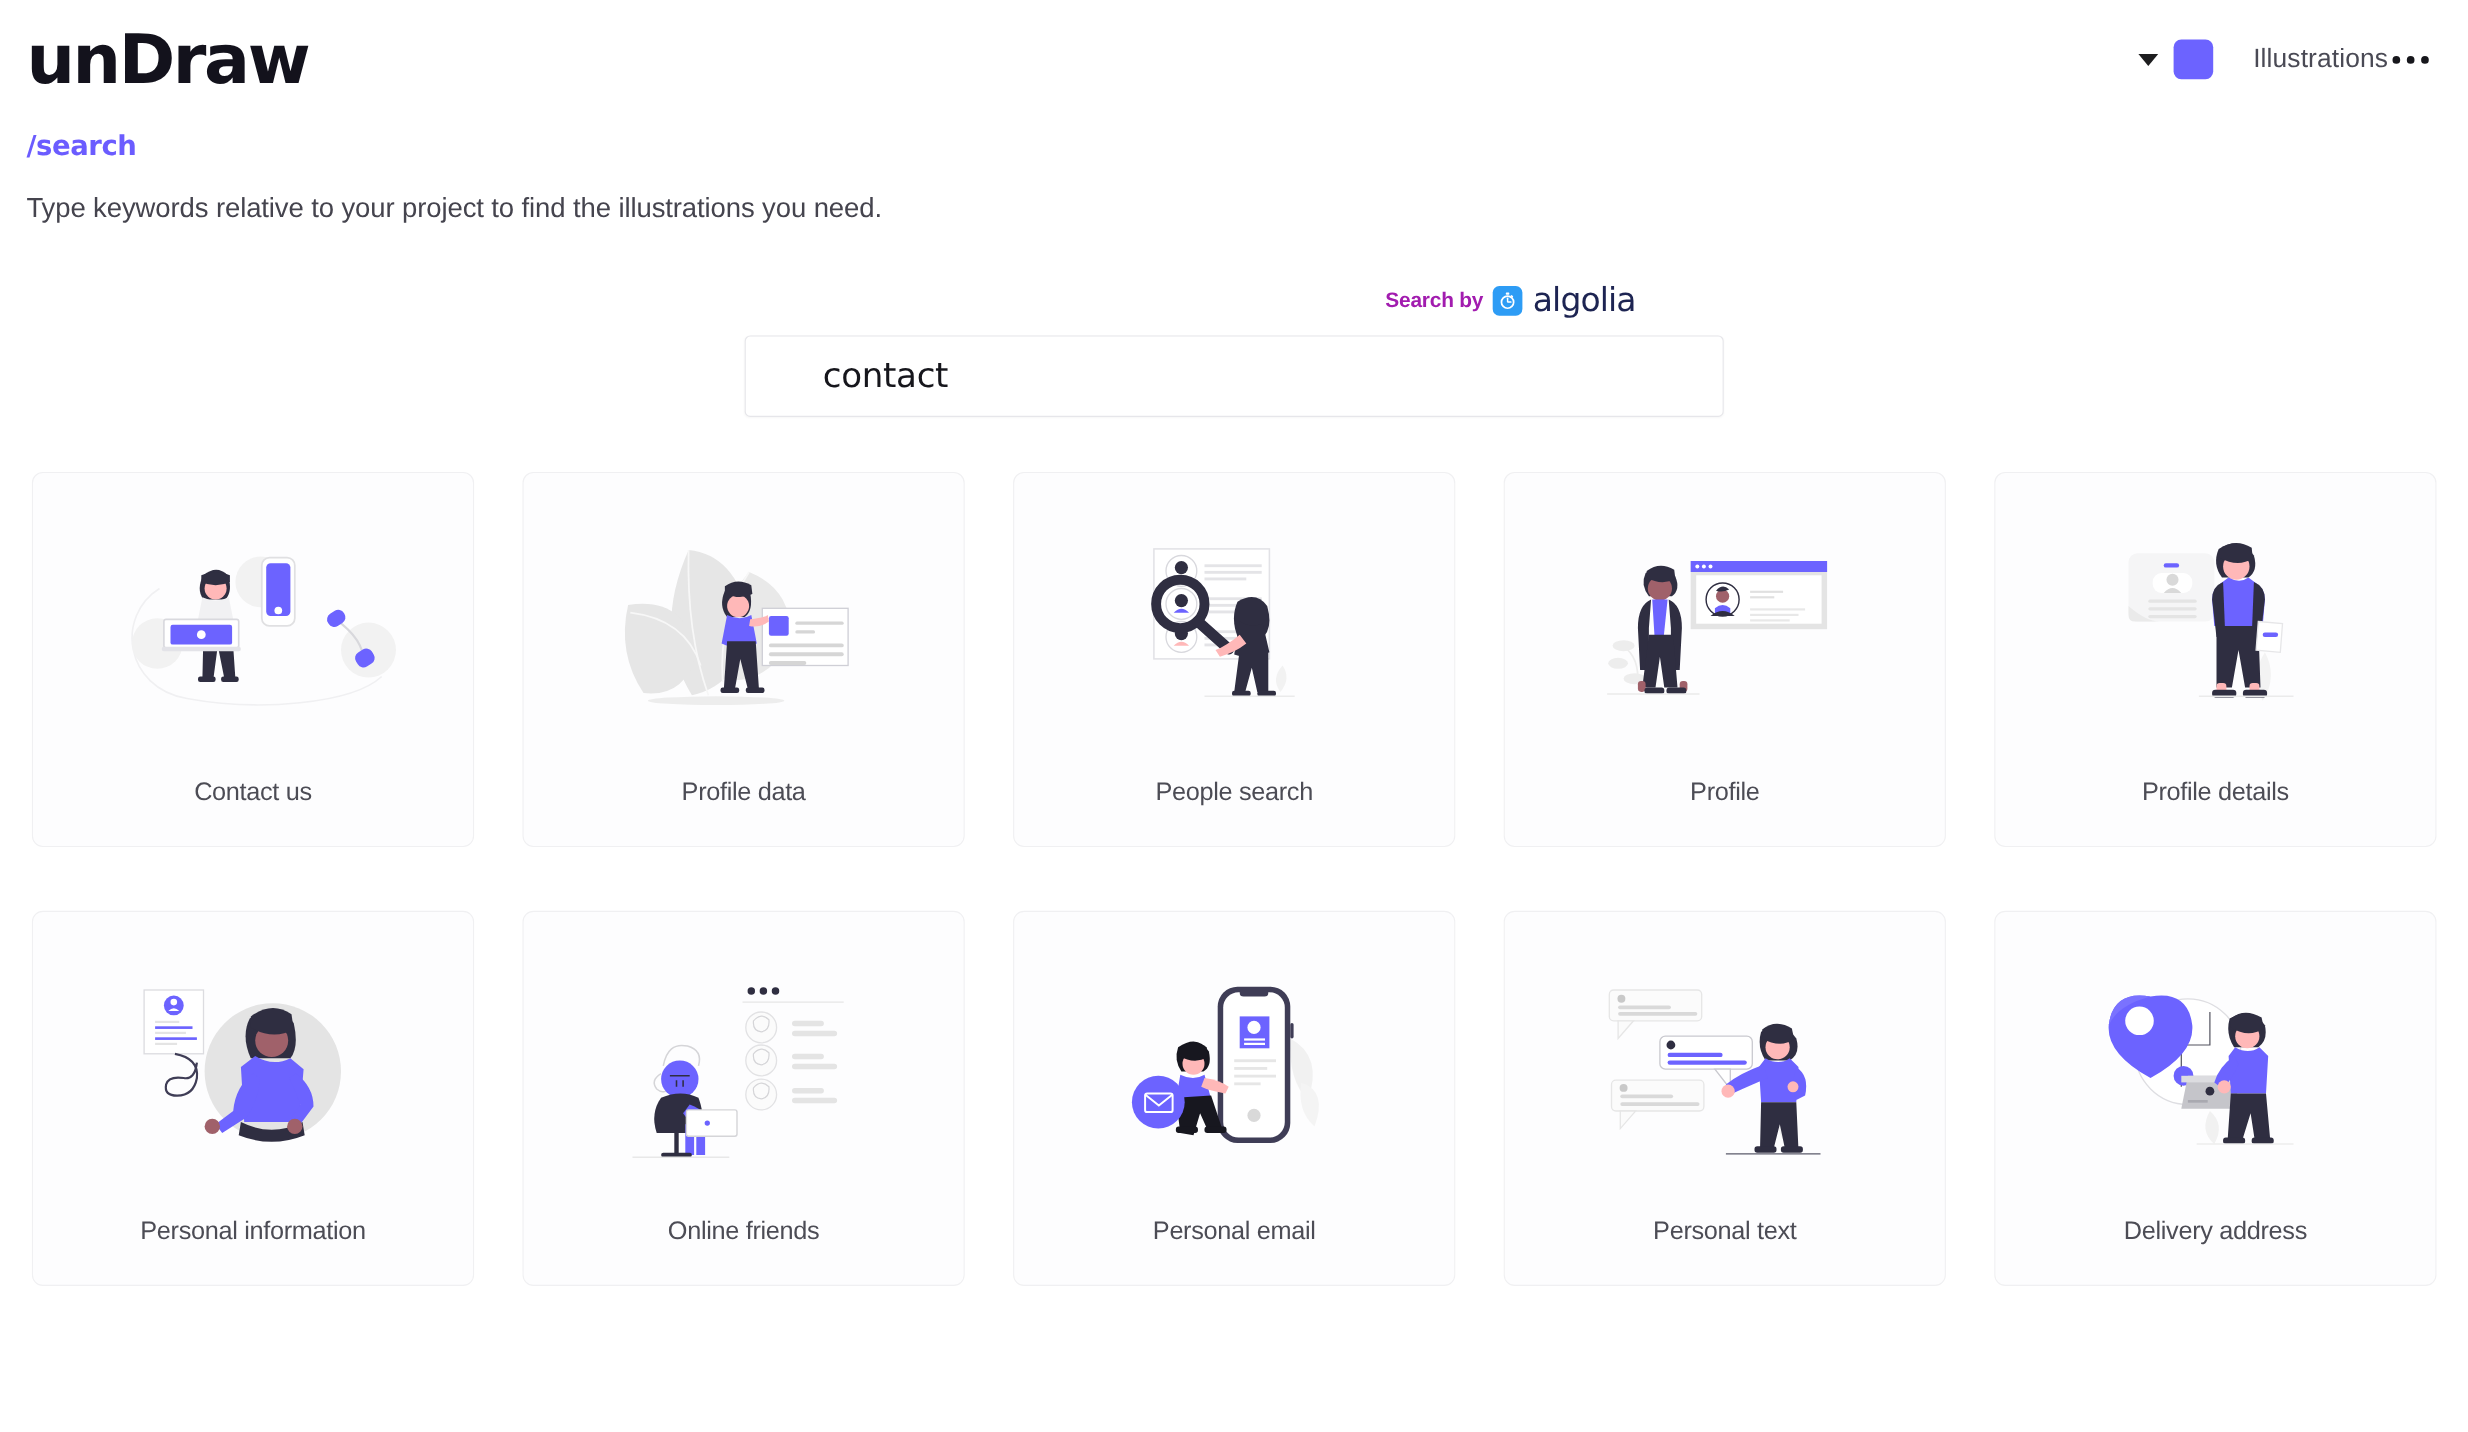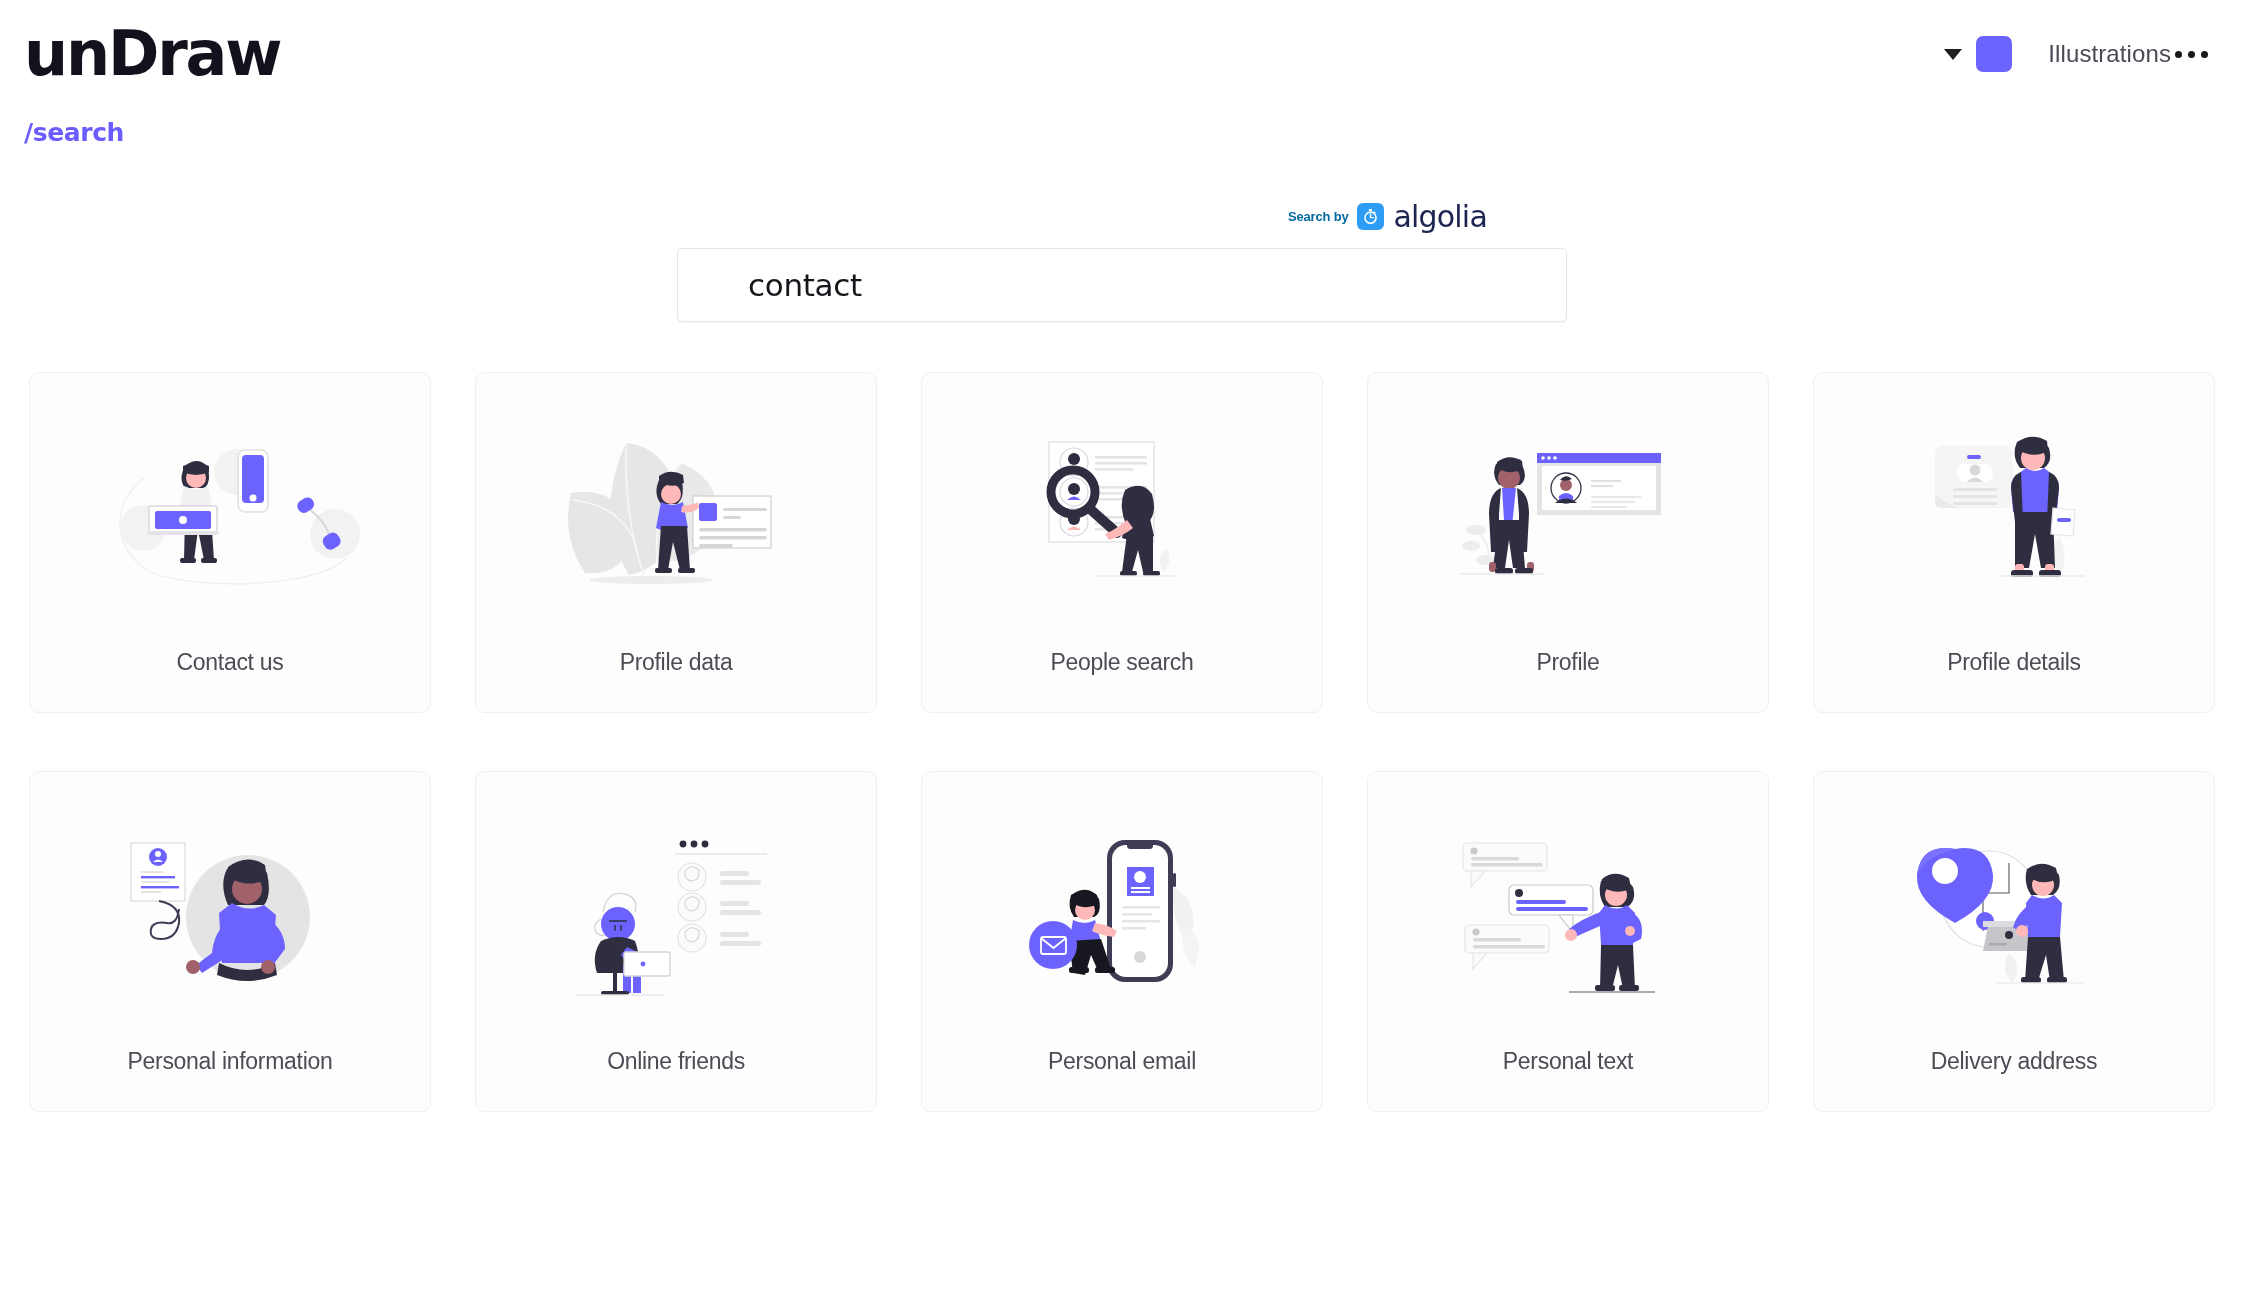--- a/index.html
+++ b/index.html
@@ -91,23 +91,23 @@
   .algolia-row {
     display: flex;
     align-items: center;
     gap: 9px;
     margin-bottom: 14px;
     width: 890px;
     justify-content: flex-end;
     padding-right: 80px;
   }
   .algolia-by {
-    font-size: 13px;
+    font-size: 19px;
     font-weight: 700;
-    color: #0369a1;
+    color: #a21caf;
     letter-spacing: -0.2px;
     margin-left: 31px;
   }
   .algolia-mark {
     width: 27px; height: 27px;
     background: #2d9cf5;
     border-radius: 6px;
     display: flex; align-items: center; justify-content: center;
   }
   .algolia-word {
@@ -188,20 +188,21 @@
     <div class="dots-menu">
       <i></i>
       <i></i>
       <i></i>
     </div>
   </div>
 </div>
 
 <div class="intro">
   <div class="breadcrumb">/search</div>
+  <div class="subtitle">Type keywords relative to your project to find the illustrations you need.</div>
 </div>
 
 <div class="search-wrap">
   <div class="algolia-row">
     <span class="algolia-by">Search by</span>
     <span class="algolia-mark">
       <svg width="19" height="19" viewBox="0 0 24 24" aria-hidden="true">
         <circle cx="12" cy="13.5" r="7" fill="none" stroke="#ffffff" stroke-width="2"></circle>
         <rect x="10" y="2.4" width="4" height="2.6" rx="0.8" fill="#ffffff"></rect>
         <rect x="11.2" y="8.2" width="1.7" height="5.6" rx="0.8" fill="#ffffff"></rect>

